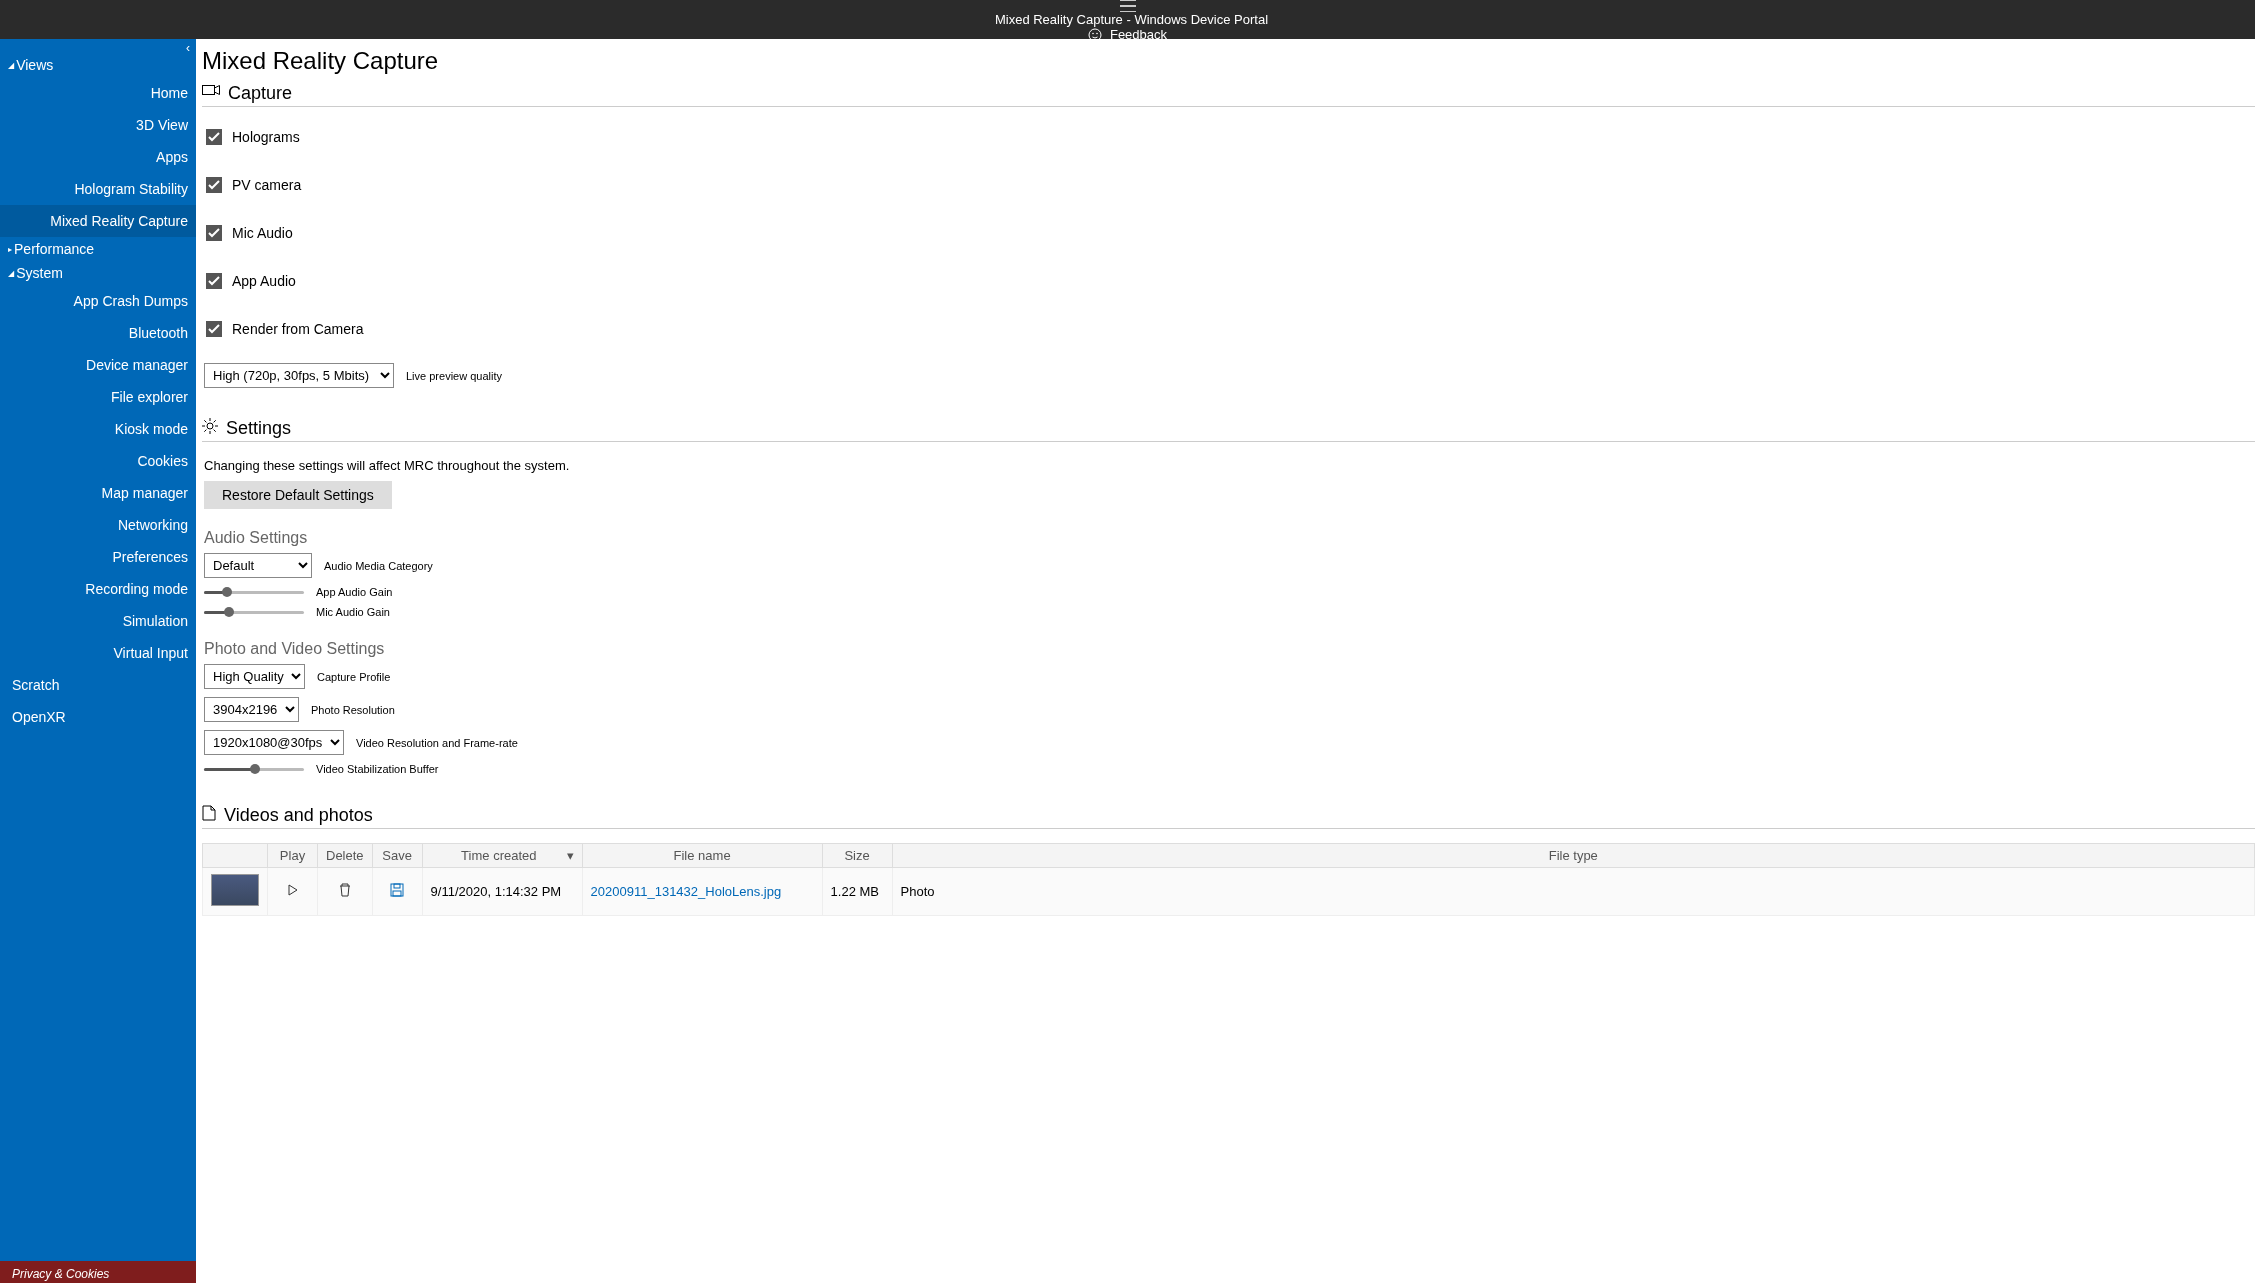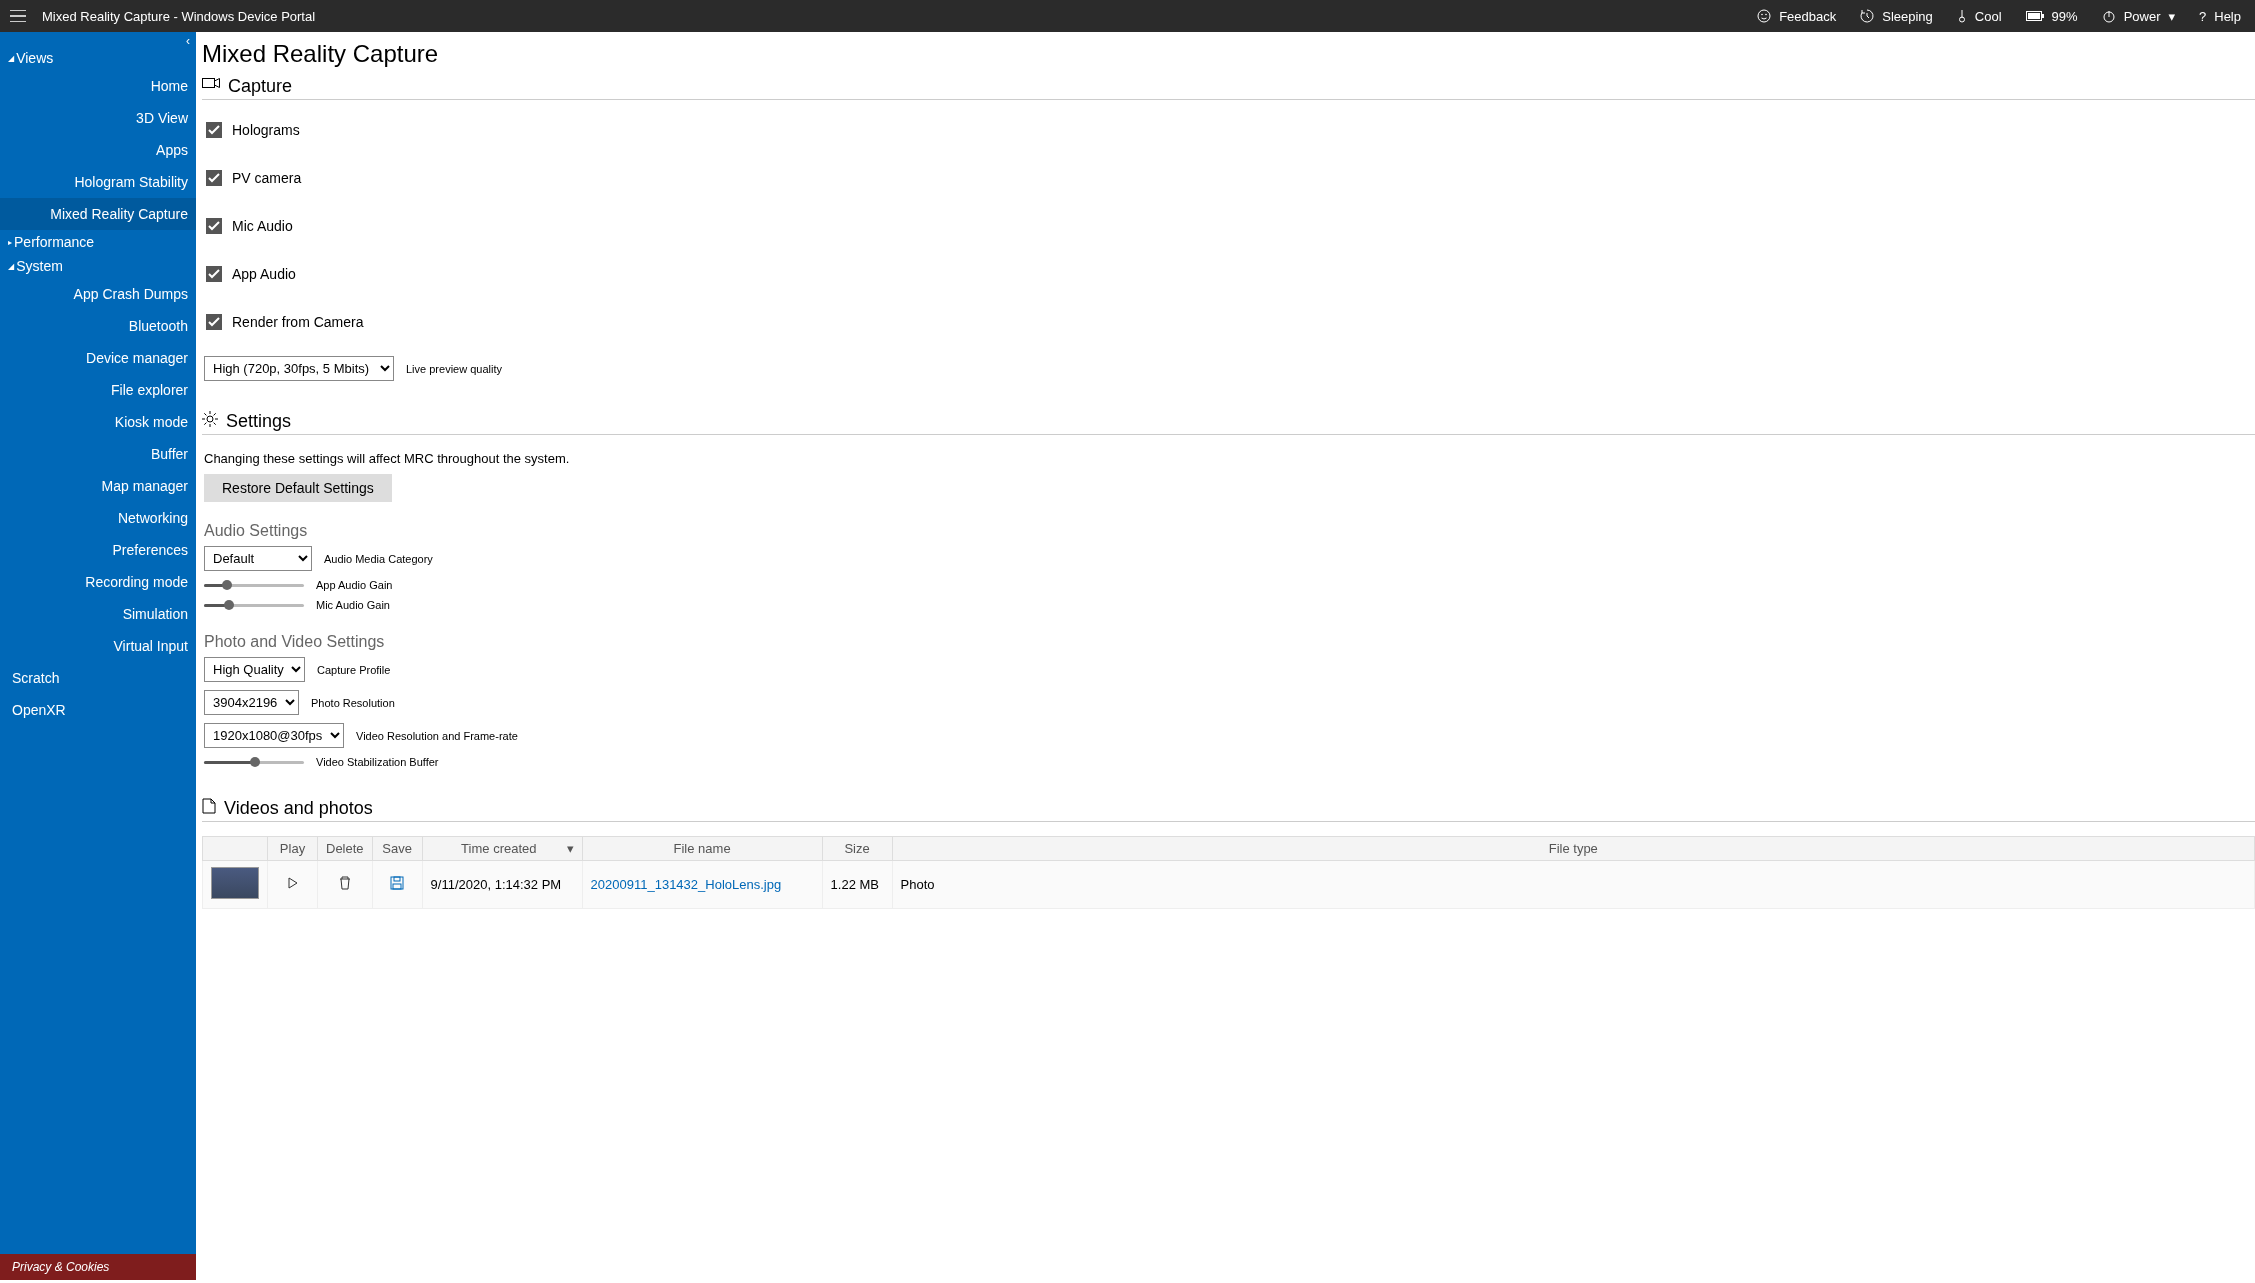--- a/index.html
+++ b/index.html
@@ -1,18 +1,18 @@
 <!DOCTYPE html>
 <html><head>
 <meta charset="utf-8">
 <style>
 * { margin: 0; padding: 0; box-sizing: border-box; font-family: "Segoe UI", Arial, sans-serif; }
 html, body { width: 100%; height: 100%; overflow: hidden; background: #fff; }
 
-.topbar { background: #2b2b2b; color: #fff; height: 32px; display: flex; align-items: center; padding: 0 2px; font-size: 13px; }
+.topbar { background: #2b2b2b; color: #fff; height: 39px; display: flex; align-items: center; padding: 0 10px; font-size: 13px; flex-direction: column; }
 .hamburger { cursor: pointer; padding: 0 8px; }
 .hamburger svg { display: block; }
 .topbar-title { margin-left: 8px; flex: 0 0 auto; }
 .topbar-spacer { flex: 1; }
 .topbar-item { display: inline-flex; align-items: center; gap: 8px; padding: 0 12px; cursor: pointer; }
 .topbar-item svg { display: block; }
 
 .shell { display: flex; height: calc(100% - 35px); }
 
 .sidebar { width: 196px; background: #0068b7; color: #fff; font-size: 14px; display: flex; flex-direction: column; }
@@ -141,21 +141,21 @@
         </div>
         <div class="nav-header">
           <span style="font-size:8px;transform:rotate(0)">◢</span>
           <span>System</span>
         </div>
         <div class="nav-item">App Crash Dumps</div>
         <div class="nav-item">Bluetooth</div>
         <div class="nav-item">Device manager</div>
         <div class="nav-item">File explorer</div>
         <div class="nav-item">Kiosk mode</div>
-        <div class="nav-item">Buffer</div>
+        <div class="nav-item">Cookies</div>
         <div class="nav-item">Map manager</div>
         <div class="nav-item">Networking</div>
         <div class="nav-item">Preferences</div>
         <div class="nav-item">Recording mode</div>
         <div class="nav-item">Simulation</div>
         <div class="nav-item">Virtual Input</div>
         <div class="nav-root">Scratch</div>
         <div class="nav-root">OpenXR</div>
       </div>
     <div class="footer">Privacy &amp; Cookies</div>

